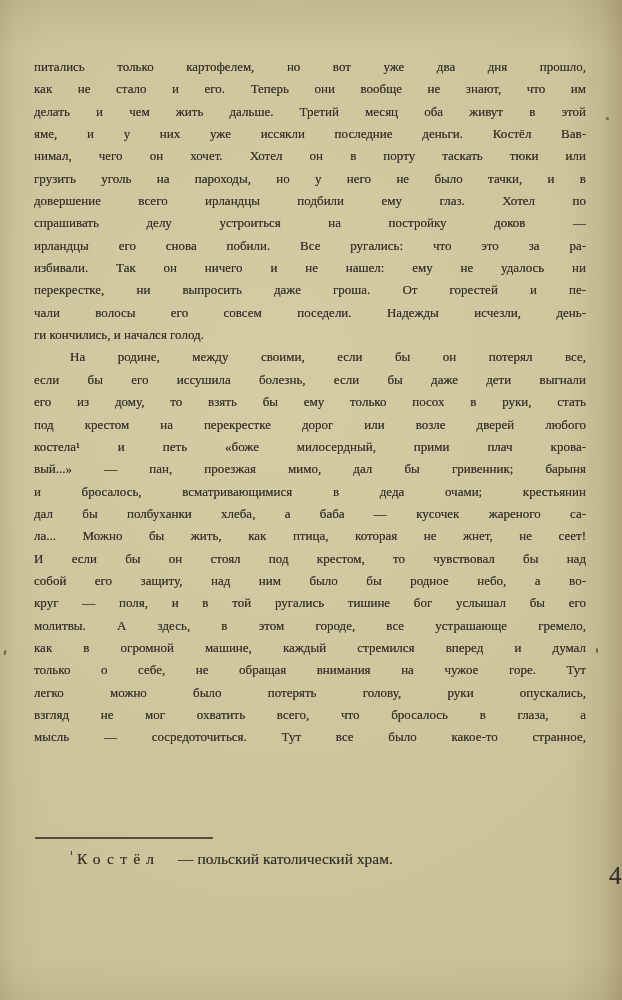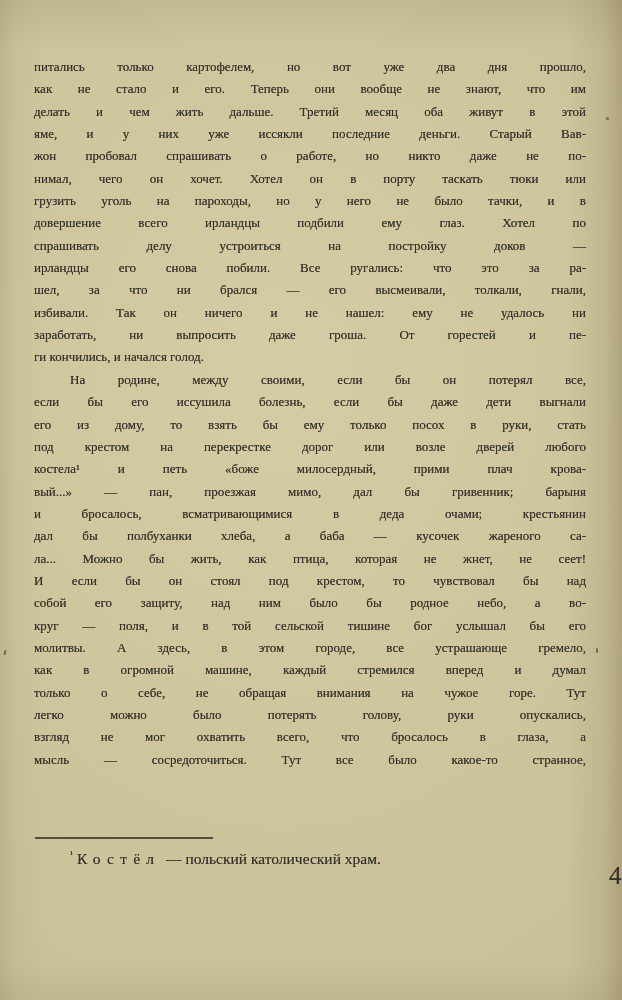--- a/index.html
+++ b/index.html
@@ -46,21 +46,21 @@
     font-size:15.5px;line-height:20px;
     text-indent:36px;
     text-shadow:0 0 0.5px rgba(52,48,42,0.6);
   }
   .footnote .fn-marker{
     vertical-align:super;font-size:10px;margin-right:4px;
   }
   .footnote .fn-term{
     letter-spacing:0.40em;
   }
-  .footnote .fn-def{margin-left:2px;}
+  .footnote .fn-def{margin-left:14px;}
   .page-number{
     position:absolute;left:12px;top:862px;width:622px;
     text-align:right;color:var(--ink);
     font-size:25px;
     text-shadow:0 0 0.5px rgba(52,48,42,0.6);
   }
   .speck{
     position:absolute;background:rgba(94,85,58,0.8);border-radius:50%;
   }
   .speck.s1{left:606px;top:117px;width:3px;height:3px;}
@@ -69,43 +69,42 @@
 </style>
 </head>
 <body>
 
 <div class="page">
 
   <div class="text-block" id="text-block">
       <div class="line">питались только картофелем, но вот уже два дня прошло,</div>
       <div class="line">как не стало и его. Теперь они вообще не знают, что им</div>
       <div class="line">делать и чем жить дальше. Третий месяц оба живут в этой</div>
-      <div class="line">яме, и у них уже иссякли последние деньги. Старый Вав-</div>
-      <div class="line">жон пробовал спрашивать о работе, но никто даже не по-</div>
+      <div class="line">яме, и у них уже иссякли последние деньги. Костёл Вав-</div>
       <div class="line">нимал, чего он хочет. Хотел он в порту таскать тюки или</div>
       <div class="line">грузить уголь на пароходы, но у него не было тачки, и в</div>
       <div class="line">довершение всего ирландцы подбили ему глаз. Хотел по</div>
       <div class="line">спрашивать делу устроиться на постройку доков —</div>
       <div class="line">ирландцы его снова побили. Все ругались: что это за ра-</div>
-      <div class="line">шел, за что ни брался — его высмеивали, толкали, гнали,</div>
       <div class="line">избивали. Так он ничего и не нашел: ему не удалось ни</div>
-      <div class="line">заработать, ни выпросить даже гроша. От горестей и пе-</div>
+      <div class="line">перекрестке, ни выпросить даже гроша. От горестей и пе-</div>
+      <div class="line">чали волосы его совсем поседели. Надежды исчезли, день-</div>
       <div class="line flush-last">ги кончились, и начался голод.</div>
       <div class="line indent">На родине, между своими, если бы он потерял все,</div>
       <div class="line">если бы его иссушила болезнь, если бы даже дети выгнали</div>
       <div class="line">его из дому, то взять бы ему только посох в руки, стать</div>
       <div class="line">под крестом на перекрестке дорог или возле дверей любого</div>
       <div class="line">костела¹ и петь «боже милосердный, прими плач крова-</div>
       <div class="line">вый...» — пан, проезжая мимо, дал бы гривенник; барыня</div>
       <div class="line">и бросалось, всматривающимися в деда очами; крестьянин</div>
       <div class="line">дал бы полбуханки хлеба, а баба — кусочек жареного са-</div>
       <div class="line">ла... Можно бы жить, как птица, которая не жнет, не сеет!</div>
       <div class="line">И если бы он стоял под крестом, то чувствовал бы над</div>
       <div class="line">собой его защиту, над ним было бы родное небо, а во-</div>
-      <div class="line">круг — поля, и в той сельской тишине бог услышал бы его</div>
+      <div class="line">круг — поля, и в той ругались тишине бог услышал бы его</div>
       <div class="line">молитвы. А здесь, в этом городе, все устрашающе гремело,</div>
       <div class="line">как в огромной машине, каждый стремился вперед и думал</div>
       <div class="line">только о себе, не обращая внимания на чужое горе. Тут</div>
       <div class="line">легко можно было потерять голову, руки опускались,</div>
       <div class="line">взгляд не мог охватить всего, что бросалось в глаза, а</div>
       <div class="line">мысль — сосредоточиться. Тут все было какое-то странное,</div>
     </div>
 
   <div class="footnote-rule"></div>
 

